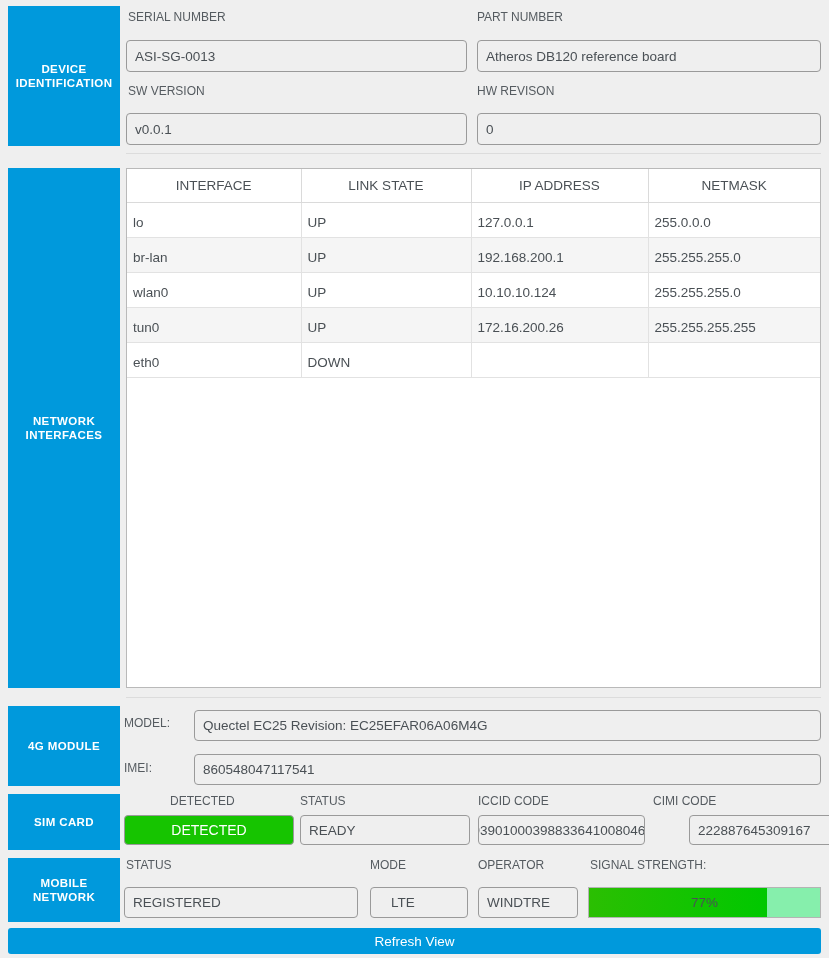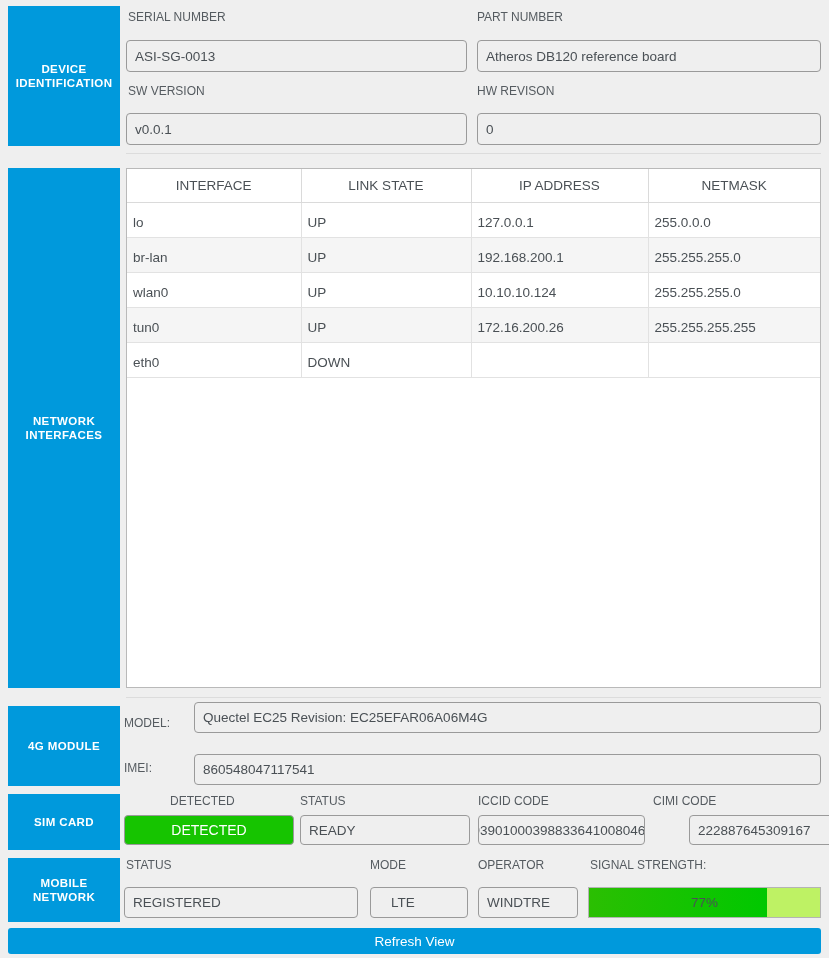--- a/index.html
+++ b/index.html
@@ -116,21 +116,21 @@
   .col-a { width: 174px; }
   .col-b { width: 170px; }
   .col-c { width: 177px; }
   .col-d { width: auto; }
   #sep-2 { left: 126px; top: 697px; width: 695px; }
 
   
   #sec-4g { position: absolute; left: 0; top: 702px; width: 829px; height: 88px; }
   #badge-4g { position: absolute; left: 8px; top: 4px; width: 112px; height: 80px; }
   #lbl-model { position: absolute; left: 124px; top: 14px; }
-  #fld-model { position: absolute; left: 194px; top: 0; width: 627px; height: 31px; }
+  #fld-model { position: absolute; left: 194px; top: 8px; width: 627px; height: 31px; }
   #lbl-imei  { position: absolute; left: 124px; top: 59px; }
   #fld-imei  { position: absolute; left: 194px; top: 52px; width: 627px; height: 31px; }
 
   
   #sec-sim { position: absolute; left: 0; top: 792px; width: 829px; height: 62px; }
   #badge-sim { position: absolute; left: 8px; top: 2px; width: 112px; height: 56px; }
   #lbl-detected { position: absolute; left: 170px; top: 2px; }
   #fld-detected {
     position: absolute; left: 124px; top: 23px; width: 170px; height: 30px;
     background: #16c400;
@@ -152,21 +152,21 @@
   #badge-mob { position: absolute; left: 8px; top: 2px; width: 112px; height: 64px; }
   #lbl-status-mob { position: absolute; left: 126px; top: 2px; }
   #fld-status-mob { position: absolute; left: 124px; top: 31px; width: 234px; height: 31px; }
   #lbl-mode { position: absolute; left: 370px; top: 2px; }
   #fld-mode { position: absolute; left: 370px; top: 31px; width: 98px; height: 31px; padding-left: 20px; }
   #lbl-operator { position: absolute; left: 478px; top: 2px; }
   #fld-operator { position: absolute; left: 478px; top: 31px; width: 100px; height: 31px; }
   #lbl-signal { position: absolute; left: 590px; top: 2px; }
   #bar-outer {
     position: absolute; left: 588px; top: 31px; width: 233px; height: 31px;
-    background: #bef264;
+    background: #86efac;
     border: 1px solid #b4b4b4;
     box-sizing: border-box;
     overflow: hidden;
   }
   #bar-fill {
     height: 100%;
     background: linear-gradient(to right, #2bbf02, #00c800);
   }
   #bar-text {
     position: absolute; left: 0; top: 0; width: 100%; height: 100%;

